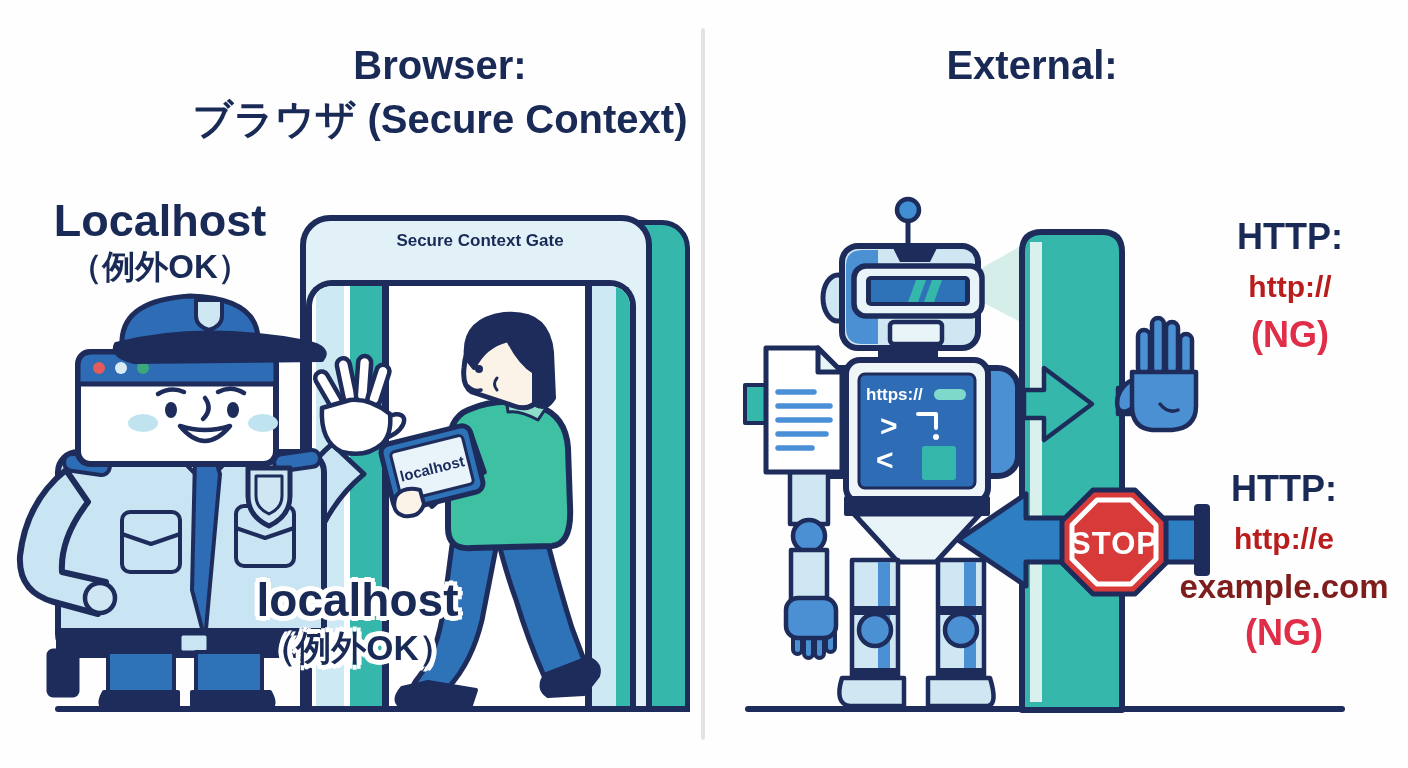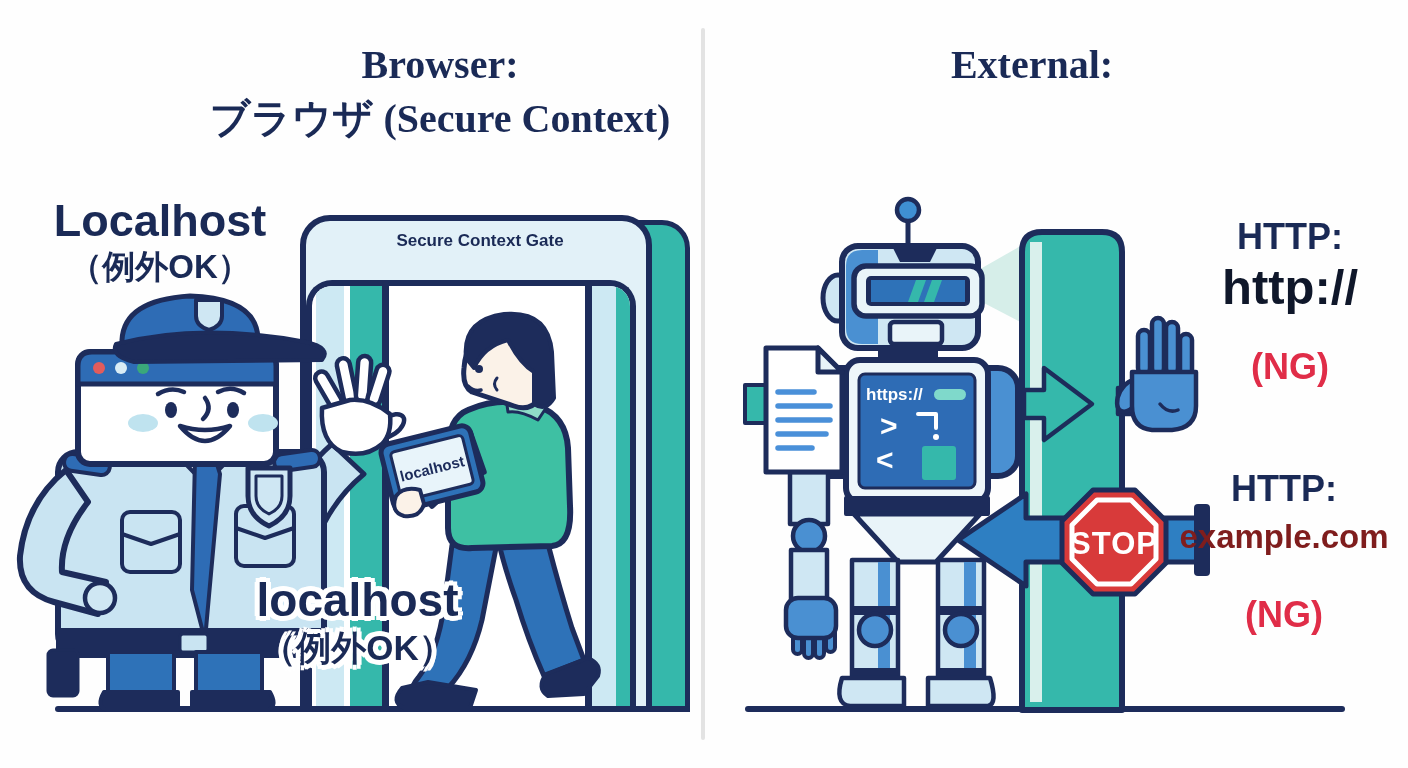--- a/index.html
+++ b/index.html
@@ -1,35 +1,35 @@
 <!DOCTYPE html>
 <html><head>
 <meta charset="utf-8">
 <style>
   html,body{margin:0;padding:0;background:#ffffff;}
   .stage{position:relative;width:1408px;height:768px;background:#fefefe;overflow:hidden;
          font-family:"Liberation Sans","DejaVu Sans",sans-serif;}
   .panel-title{position:absolute;text-align:center;font-weight:bold;color:#1a2a56;
-               font-size:40px;line-height:54px;font-family:Liberation Serif, serif;}
+               font-size:40px;line-height:54px;}
   .big-label{position:absolute;text-align:center;font-weight:bold;color:#1a2a56;}
   .big-label .l1{font-size:45px;line-height:50px;}
   .big-label .l2{font-size:33px;line-height:42px;}
   .gate-label{position:absolute;left:310px;top:231px;width:340px;text-align:center;
               font-weight:bold;color:#1a2a56;font-size:17px;}
   .pass-label{position:absolute;left:200px;top:574px;width:315px;text-align:center;
               font-weight:bold;color:#1a2a56;
               text-shadow:-4px -4px 0 #fff,4px -4px 0 #fff,-4px 4px 0 #fff,4px 4px 0 #fff,
                           -5px 0 0 #fff,5px 0 0 #fff,0 -5px 0 #fff,0 5px 0 #fff;}
   .pass-label .l1{font-size:46px;line-height:52px;}
   .pass-label .l2{font-size:35px;line-height:44px;}
   .http-block{position:absolute;text-align:center;font-weight:bold;}
   .http-block .lbl{color:#1a2a56;font-size:36px;line-height:50px;}
-  .http-block .val{color:#0f172a;font-size:49px;line-height:50px;}
+  .http-block .val{color:#b91c1c;font-size:30px;line-height:50px;}
   .http-block .dom{color:#7f1d1d;font-size:33px;line-height:46px;}
-  .http-block .ng{color:#e02d48;font-size:36px;line-height:46px;margin-top:32px;}
+  .http-block .ng{color:#e02d48;font-size:36px;line-height:46px;}
   .divider{position:absolute;left:701px;top:28px;width:4px;height:712px;
            background:#e3e3e3;border-radius:2px;}
   .baseline{position:absolute;top:706px;height:6px;background:#1d2c5b;border-radius:3px;}
   .gate-slab{position:absolute;left:618px;top:220px;width:72px;height:492px;
              background:#35b8ab;border:5px solid #1d2c5b;border-radius:0 28px 0 0;box-sizing:border-box;}
   .gate-frame{position:absolute;left:300px;top:215px;width:352px;height:497px;
               background:#e2f1f8;border:6px solid #1d2c5b;border-radius:30px 30px 0 0;box-sizing:border-box;}
   .gate-inner{position:absolute;left:306px;top:280px;width:330px;height:432px;
               background:#ffffff;border:6px solid #1d2c5b;border-bottom:none;
               border-radius:26px 26px 0 0;box-sizing:border-box;overflow:hidden;}
@@ -264,18 +264,19 @@
     <div class="panel-title" style="left:732px;top:38px;width:600px;">
       <div>External:</div>
     </div>
     <div class="http-block" style="left:1185px;top:212px;width:210px;">
       <div class="lbl">HTTP:</div>
       <div class="val">http://</div>
       <div class="ng">(NG)</div>
     </div>
     <div class="http-block" style="left:1160px;top:464px;width:248px;">
       <div class="lbl">HTTP:</div>
+      <div class="val">http://e</div>
       <div class="dom">example.com</div>
       <div class="ng">(NG)</div>
     </div>
   </div>
 
 </div>
 
 </body></html>

